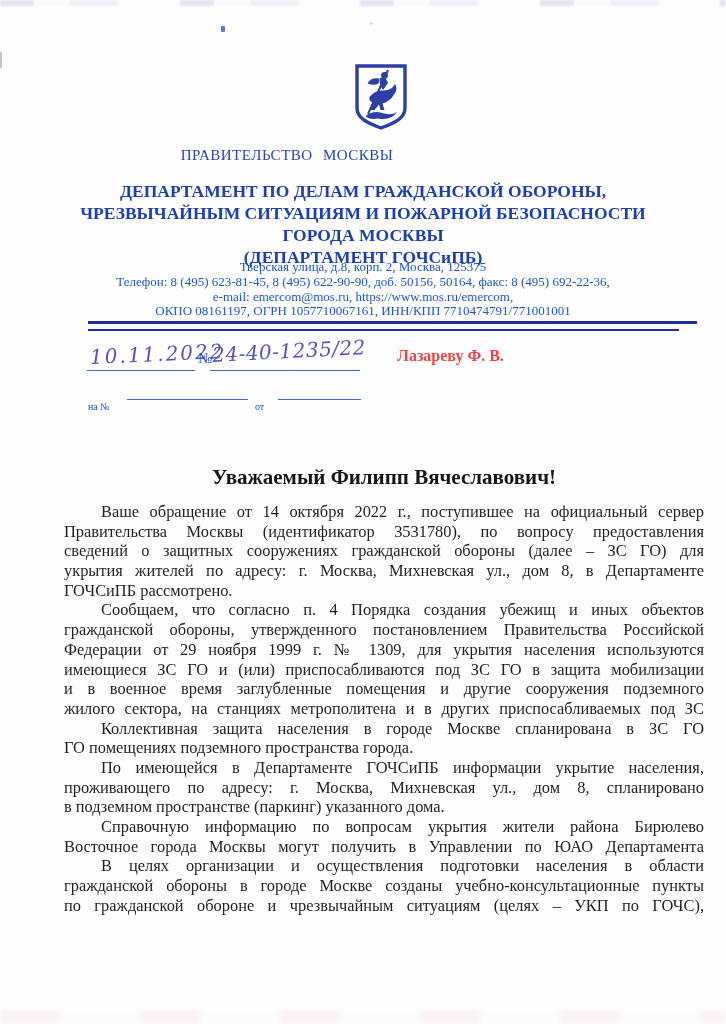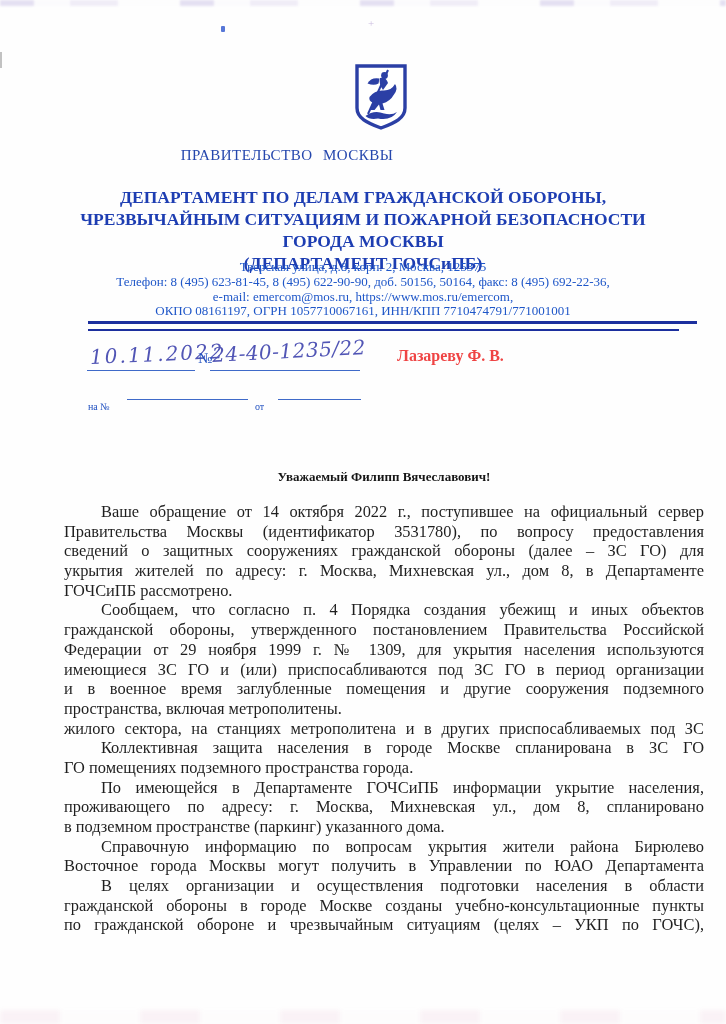--- a/index.html
+++ b/index.html
@@ -31,21 +31,21 @@
   .scan-edge{position:absolute;left:0;top:52px;width:2px;height:16px;background:#9a9a9a;opacity:.6;}
 
   
   .emblem{position:absolute;left:354px;top:63px;}
   .gov{
     position:absolute;left:0;top:147px;width:574px;
     text-align:center;color:#2547ad;font-size:15px;
     letter-spacing:.5px;word-spacing:6px;
   }
   .dept{
-    position:absolute;left:0;top:186px;width:726px;
+    position:absolute;left:0;top:180px;width:726px;
     text-align:center;color:#1d3db2;font-weight:bold;
     font-size:17.5px;line-height:22px;
   }
   .addr{
     position:absolute;left:0;top:260px;width:726px;
     text-align:center;color:#1e56c8;font-size:13px;line-height:14.8px;
   }
   .rule-thick{position:absolute;left:88px;top:321px;width:609px;height:3.4px;background:#1c2f9e;}
   .rule-thin{position:absolute;left:88px;top:328.5px;width:591px;height:2px;background:#1c2f9e;}
 
@@ -63,21 +63,21 @@
   .u-ot{left:278px;top:399px;width:83px;}
   .no-sign{position:absolute;left:198px;top:350px;color:#2050c0;font-size:15px;}
   .addressee{position:absolute;left:397px;top:347px;color:#ef4444;font-weight:bold;font-size:16px;}
   .reply-lbl{position:absolute;color:#2050c0;font-size:10px;top:401px;}
   .lbl-na{left:88px;}
   .lbl-ot{left:255px;}
 
   
   .body-block{position:absolute;left:64px;top:466px;width:640px;color:#1f1f1f;}
   .salut{
-    text-align:center;font-weight:bold;font-size:13px;height:22px;line-height:22px;
+    text-align:center;font-weight:bold;font-size:21px;height:22px;line-height:22px;
     margin-bottom:14px;color:#161616;
   }
   .bl{
     font-size:16.4px;height:19.7px;line-height:19.7px;
     text-align:justify;text-align-last:justify;
     white-space:normal;overflow:visible;
   }
   .ind{padding-left:37px;}
   .end{text-align-last:left;}
 </style>
@@ -144,23 +144,22 @@
       <div class="bl">Правительства Москвы (идентификатор 3531780), по вопросу предоставления</div>
       <div class="bl">сведений о защитных сооружениях гражданской обороны (далее – ЗС ГО) для</div>
       <div class="bl">укрытия жителей по адресу: г. Москва, Михневская ул., дом 8, в Департаменте</div>
       <div class="bl end">ГОЧСиПБ рассмотрено.</div>
     </div>
 
     <div>
       <div class="bl ind">Сообщаем, что согласно п. 4 Порядка создания убежищ и иных объектов</div>
       <div class="bl">гражданской обороны, утвержденного постановлением Правительства Российской</div>
       <div class="bl">Федерации от 29 ноября 1999 г. № 1309, для укрытия населения используются</div>
-      <div class="bl">имеющиеся ЗС ГО и (или) приспосабливаются под ЗС ГО в период организации</div>
+      <div class="bl">имеющиеся ЗС ГО и (или) приспосабливаются под ЗС ГО в защита мобилизации</div>
       <div class="bl">и в военное время заглубленные помещения и другие сооружения подземного</div>
-      <div class="bl end">пространства, включая метрополитены.</div>
     </div>
 
     <div>
       <div class="bl">жилого сектора, на станциях метрополитена и в других приспосабливаемых под ЗС</div>
       <div class="bl ind">Коллективная защита населения в городе Москве спланирована в ЗС ГО</div>
       <div class="bl end">ГО помещениях подземного пространства города.</div>
     </div>
 
     <div>
       <div class="bl ind">По имеющейся в Департаменте ГОЧСиПБ информации укрытие населения,</div>

